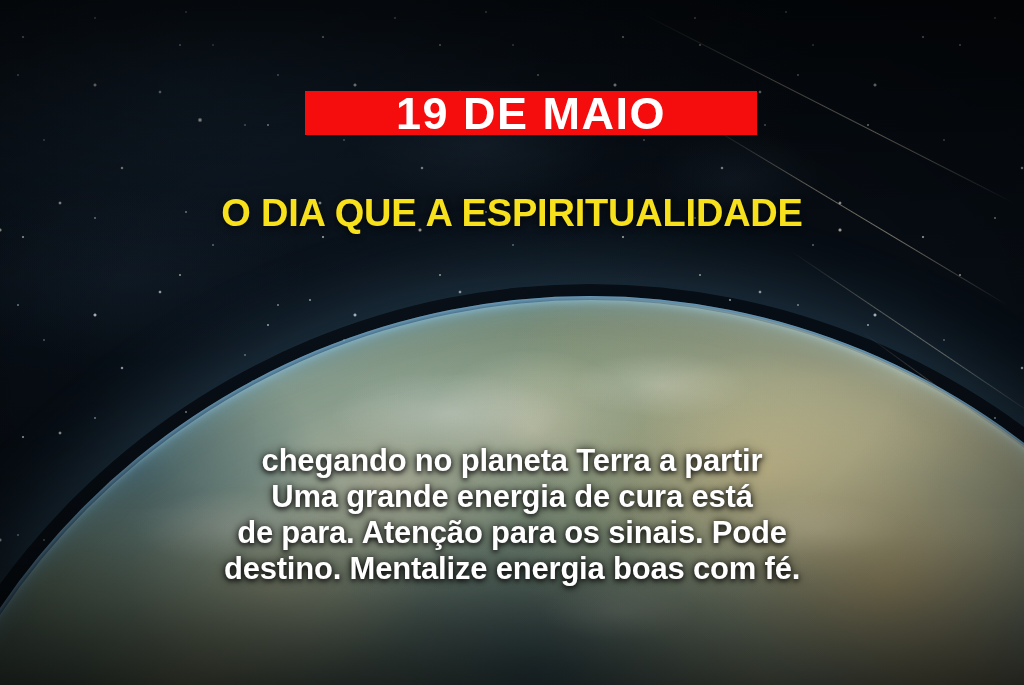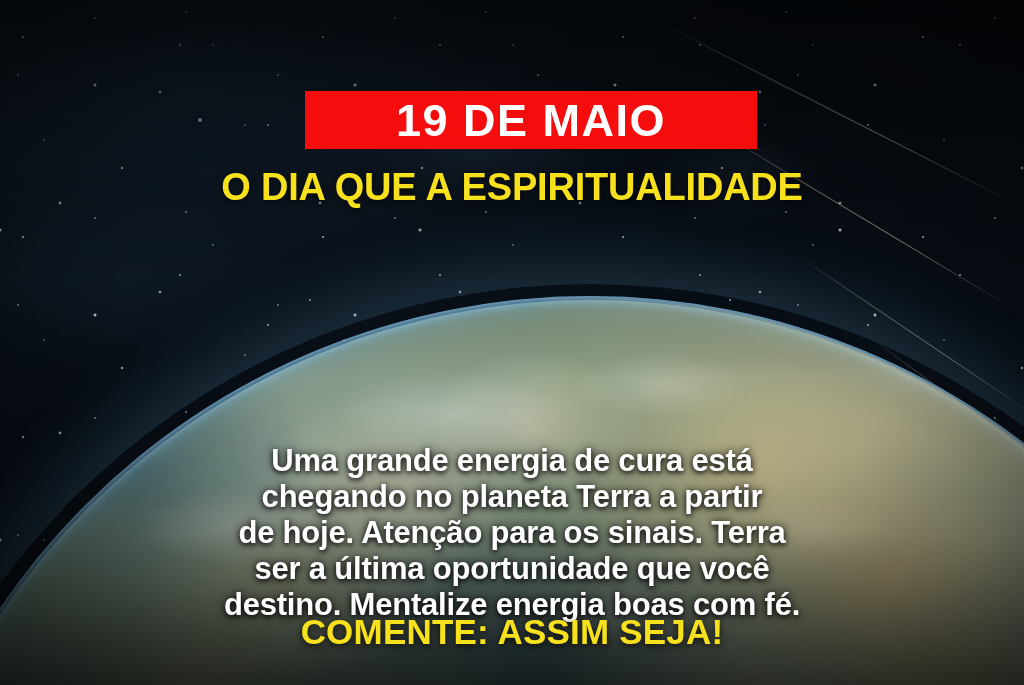--- a/index.html
+++ b/index.html
@@ -187,21 +187,21 @@
     inset: 0;
     display: flex;
     flex-direction: column;
     align-items: center;
   }
   .date-banner {
     position: absolute;
     left: 305px;
     top: 91px;
     width: 452px;
-    height: 58px;
+    height: 44px;
     background: #f50d0d;
     display: flex;
     align-items: center;
     justify-content: center;
   }
   .date-banner-text {
     color: #ffffff;
     font-size: 45px;
     font-weight: 700;
     letter-spacing: 1.5px;
@@ -216,21 +216,21 @@
     top: 164px;
     text-align: center;
     color: #f7e01c;
     font-size: 38px;
     font-weight: 700;
     line-height: 1.22;
     letter-spacing: -0.2px;
     text-shadow: 0 2px 6px rgba(0,0,0,.65);
     padding: 0 50px;
   }
-  .headline .ln { display: block; }
+  .headline .ln { display: block; margin-top: 26px; }
 
   .body-copy {
     position: absolute;
     left: 0;
     right: 0;
     top: 443px;
     text-align: center;
     color: #ffffff;
     font-size: 31px;
     font-weight: 700;
@@ -288,25 +288,21 @@
 
     <div class="date-banner">
       <span class="date-banner-text">19 DE MAIO</span>
     </div>
 
     <div class="headline">
       <span class="ln">O DIA QUE A ESPIRITUALIDADE</span>
     </div>
 
     <div class="body-copy">
+      <span class="ln">chegando no planeta Terra a partir</span>
       <span class="ln">Uma grande energia de cura está</span>
-      <span class="ln">chegando no planeta Terra a partir</span>
-      <span class="ln">de hoje. Atenção para os sinais. Terra</span>
-      <span class="ln">ser a última oportunidade que você</span>
+      <span class="ln">de para. Atenção para os sinais. Pode</span>
       <span class="ln">destino. Mentalize energia boas com fé.</span>
     </div>
 
-    <div class="cta">
-      <span>COMENTE: ASSIM SEJA!</span>
-    </div>
 
   </div>
 </div>
 
 </body></html>

